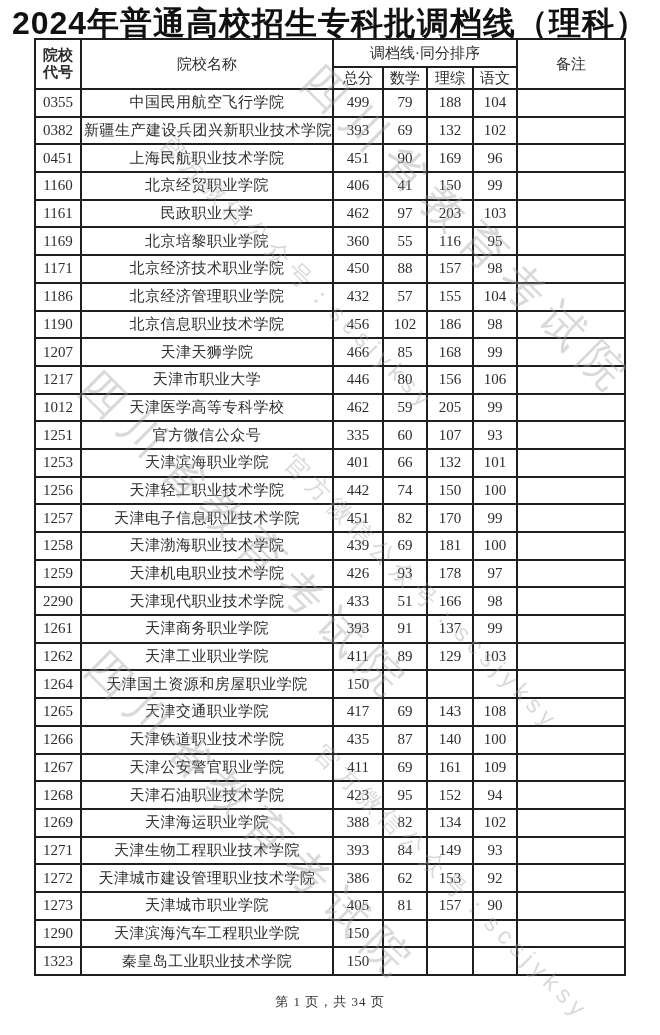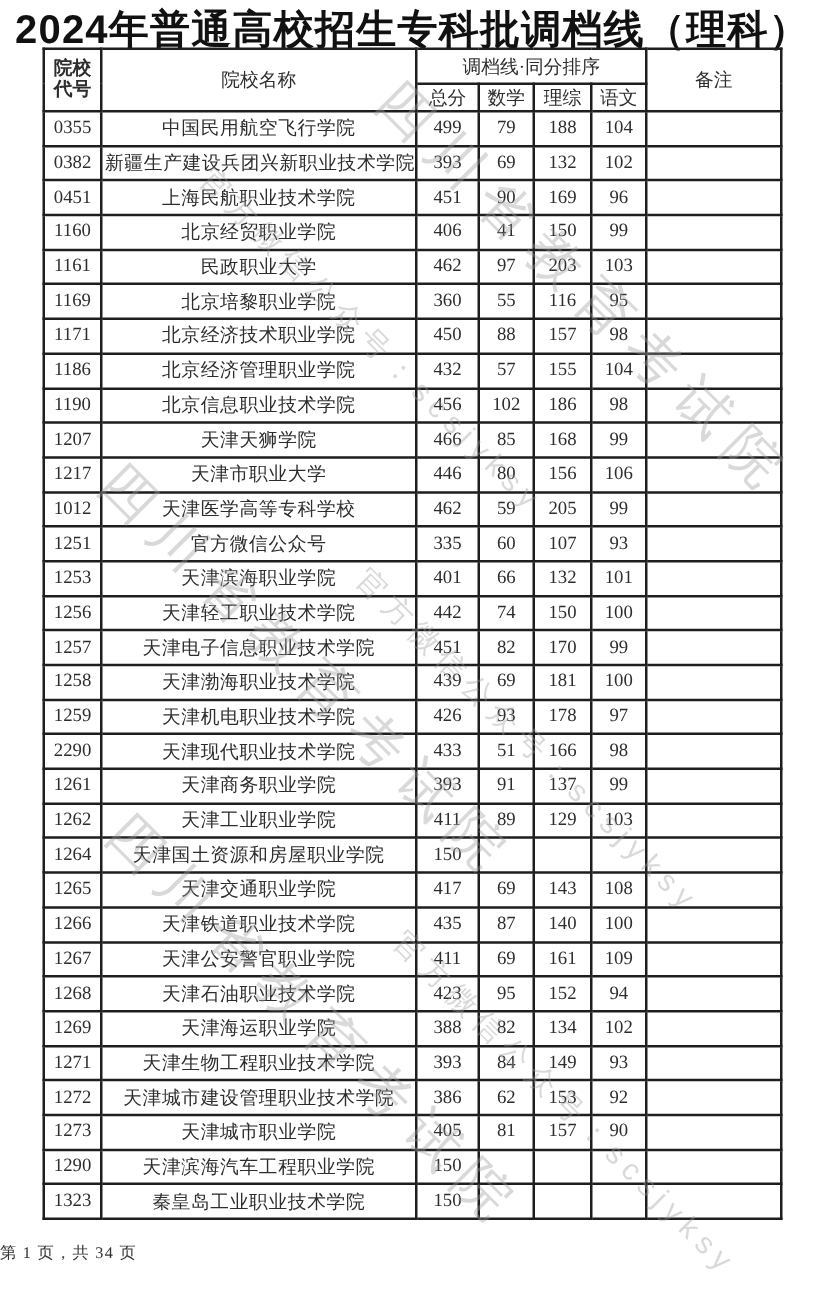--- a/index.html
+++ b/index.html
@@ -33,20 +33,21 @@
     color:#2d2d2d;
     overflow:hidden; white-space:nowrap;
   }
   thead tr.group-row { height:28px; }
   thead tr.sub-row { height:22px; }
   th.h-code { white-space:pre-line; line-height:1.15;font-weight:bold; }
   tbody tr { height:27.7px;border-radius:11px; }
   td.c-name { letter-spacing:0.5px; }
   .page-footer {
     position:absolute; left:0; right:0; top:993px;
+    text-align:center;
     font-size:13px; color:#333;
     letter-spacing:1px;
   }
   
   .wm-layer { position:absolute; inset:0; z-index:2; pointer-events:none; }
   .wm {
     position:absolute;
     transform:rotate(45deg); transform-origin:left top;
     white-space:nowrap;
     font-family:"Liberation Sans","DejaVu Sans",sans-serif;

